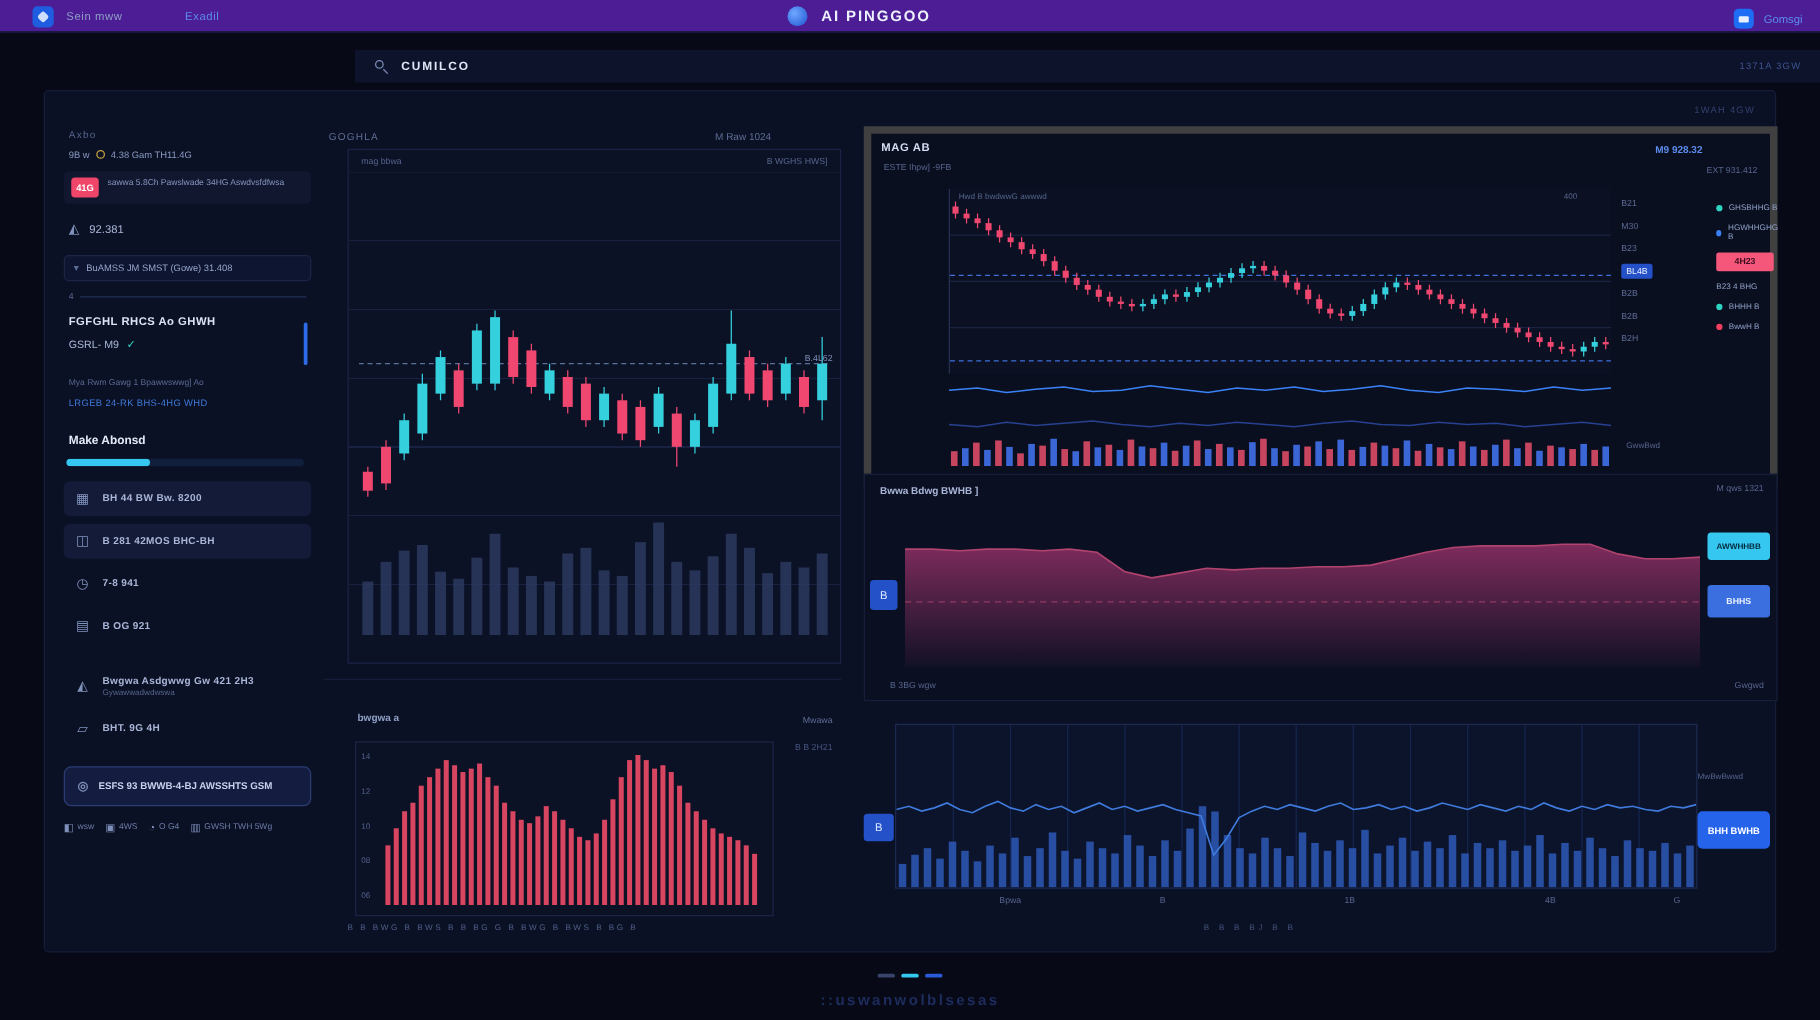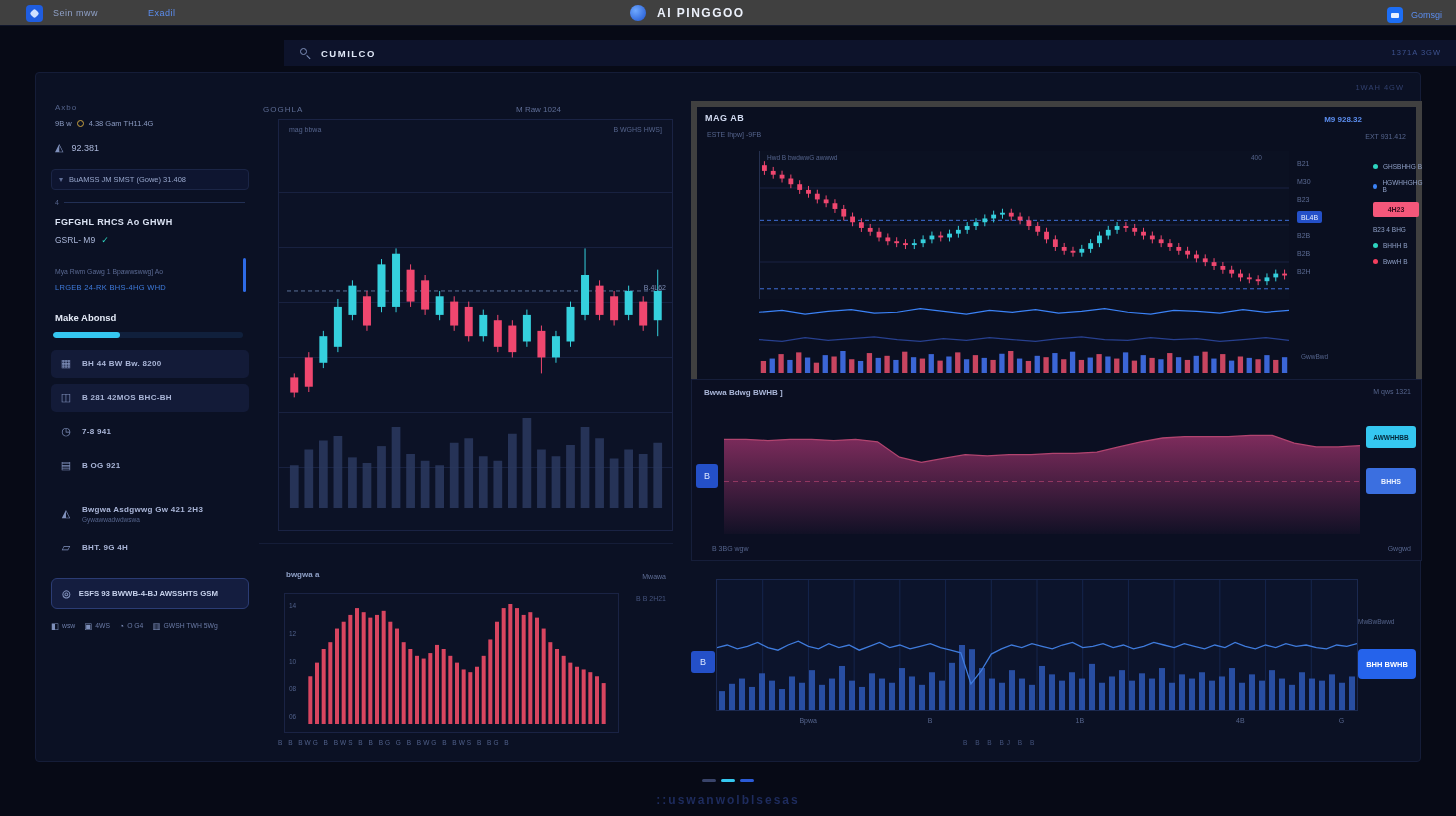--- a/index.html
+++ b/index.html
@@ -5,21 +5,21 @@
   * { box-sizing: border-box; margin: 0; padding: 0; }
   html,body { width:1456px; height:816px; }
   body {
     position: relative;
     background: #070a16;
     font-family: "Liberation Sans", sans-serif;
     color: #c7d2ea;
     overflow: hidden;
   }
   
-  #navbar { position:absolute; left:0; top:0; width:1456px; height:26px; background:#404040; border-bottom:1px solid #0f152b; }
+  #navbar { position:absolute; left:0; top:0; width:1456px; height:26px; background:#4c1d95; border-bottom:1px solid #0f152b; }
   .nav-left { position:absolute; left:26px; top:0; height:26px; display:flex; align-items:center; gap:10px; }
   .logo-sq { width:17px; height:17px; border-radius:4px; background:#1f5de0; display:flex; align-items:center; justify-content:center; }
   .logo-sq i { width:7px; height:7px; background:#cfe0ff; border-radius:2px; transform:rotate(45deg); display:block; }
   .brand-text { font-size:9px; color:#8fa0c6; letter-spacing:0.5px; }
   .nav-link-left { font-size:9px; color:#5b8dee; margin-left:40px; letter-spacing:0.5px; }
   .nav-center { position:absolute; left:630px; top:0; height:26px; display:flex; align-items:center; gap:11px; }
   .orb { width:16px; height:16px; border-radius:50%; background:radial-gradient(circle at 35% 35%, #6ea8ff, #1d53d0); }
   .center-title { font-size:12px; font-weight:bold; color:#ecf1fb; letter-spacing:1.5px; }
   .nav-right { position:absolute; right:14px; top:0; height:30px; display:flex; align-items:center; gap:8px; }
   .mail-sq { width:16px; height:16px; border-radius:4px; background:#1d6ef5; display:flex; align-items:center; justify-content:center; }
@@ -66,21 +66,21 @@
   .mi-label { font-size:8px; color:#aab6d8; font-weight:bold; letter-spacing:0.3px; }
   .mi-sub { font-size:6.5px; color:#55648c; margin-top:2px; }
   .sb-featured { margin-top:16px; border:1px solid #2b3c74; background:#141d3f; border-radius:6px; padding:9px 10px; display:flex; gap:8px; align-items:center; font-size:7.8px; font-weight:bold; color:#c6d1ec; }
   .feat-icon { font-size:10px; color:#8091bc; }
   #sidebar-footer-row { margin-top:12px; display:flex; align-items:center; gap:9px; font-size:6.8px; color:#6b7ba6; flex-wrap:nowrap; }
   .sf-item { display:flex; align-items:center; gap:3px; white-space:nowrap; }
   .sf-icon { font-size:8.5px; color:#7e8fba; }
   #sidebar-scroll { position:absolute; left:207px; top:185px; width:3px; height:34px; background:#2e6be6; border-radius:2px; }
   
   #panelA-title { position:absolute; left:227px; top:32px; font-size:8px; color:#5e6d95; letter-spacing:1px; }
-  #panelA-meta { position:absolute; left:480px; top:32px; width:157px; text-align:left; font-size:8px; color:#5e6d95; }
+  #panelA-meta { position:absolute; left:480px; top:32px; width:157px; text-align:center; font-size:8px; color:#5e6d95; }
   #boxA { position:absolute; left:242px; top:46px; width:395px; height:412px; background:#0c1226; border:1px solid #1a2344; }
   #boxA .grid-layer { position:absolute; left:0; top:18px; right:0; bottom:16px; background:repeating-linear-gradient(to bottom, transparent 0 54px, #182140 54px 55px); }
   #boxA-label { position:absolute; left:10px; top:6px; font-size:7px; color:#55648c; }
   #boxA-meta { position:absolute; right:10px; top:6px; font-size:7px; color:#55648c; }
   #chartA { position:absolute; left:8px; top:22px; width:378px; height:266px; }
   #chartA-vol { position:absolute; left:8px; top:296px; width:378px; height:92px; }
   #dashA-label { position:absolute; right:6px; top:164px; font-size:7px; color:#7d8cb4; }
   .hline-divider { position:absolute; left:223px; top:470px; width:414px; height:1px; background:#151d38; }
   
   #panelB-title { position:absolute; left:250px; top:497px; font-size:8px; color:#8fa0c6; font-weight:bold; }
@@ -167,20 +167,24 @@
 
 <main id="main-panel">
   <span id="panel-meta">1WAH 4GW</span>
 
   <aside id="sidebar">
     <div class="sb-label">Axbo</div>
     <div class="sb-ticker">
       <span>9B w</span>
       <span class="coin-dot"></span>
       <span>4.38 Gam TH11.4G</span>
+    </div>
+    <div class="sb-alert">
+      <span class="alert-badge-red">41G</span>
+      <span class="sb-alert-text">sawwa 5.8Ch Pawslwade 34HG Aswdvsfdfwsa</span>
     </div>
     <div class="sb-stat">
       <span class="wave-icon">◭</span>
       <span>92.381</span>
     </div>
     <div class="sb-select">
       <span class="caret">▾</span>
       <span>BuAMSS JM SMST (Gowe) 31.408</span>
     </div>
     <div class="sb-slider">

